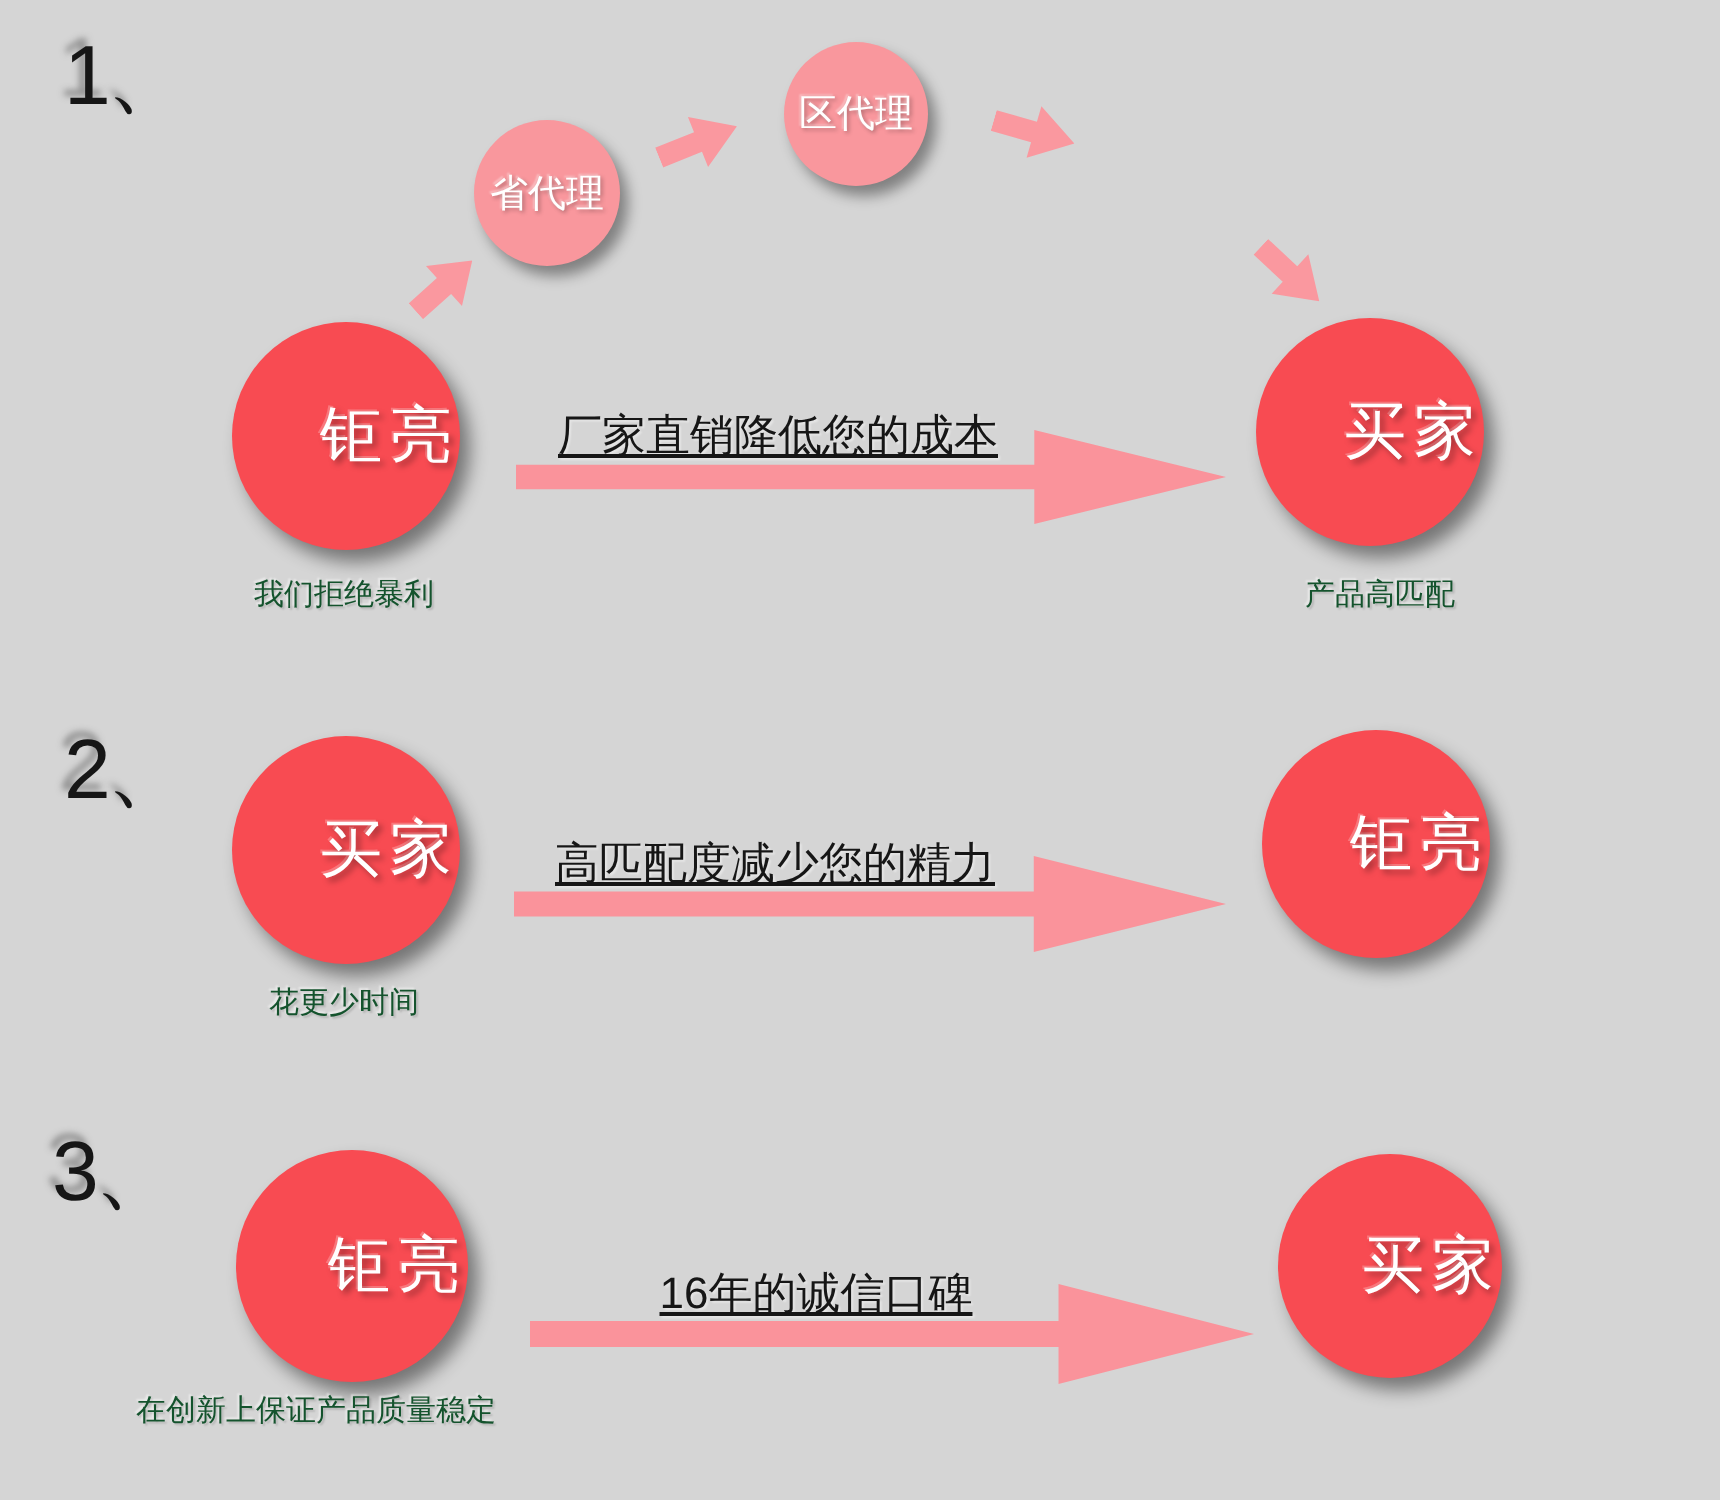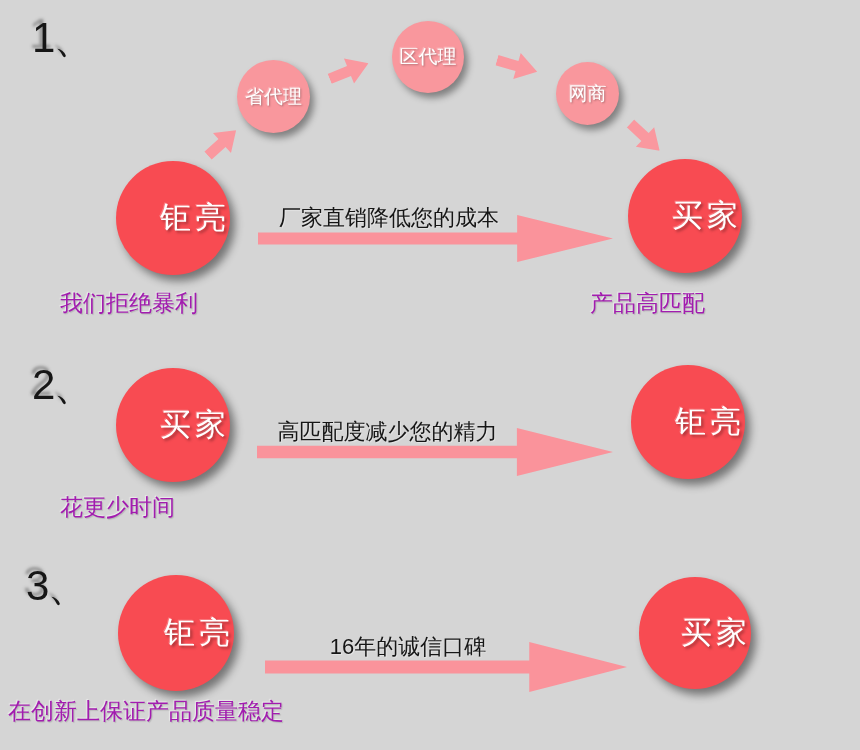--- a/index.html
+++ b/index.html
@@ -39,60 +39,58 @@
     box-shadow:4px 5px 7px rgba(0,0,0,0.4);
     display:flex;align-items:center;justify-content:center;
   }
   .circle-small span{
     color:#fff;
     font-size:19px;
     text-shadow:1px 1px 2px rgba(0,0,0,0.3), -1px -1px 1px rgba(255,255,255,0.35);
   }
   .caption{
     position:absolute;
-    font-size:23px;
-    color:#a21caf;
-    text-align:left;
+    font-size:15px;
+    color:#14532d;
+    text-align:center;
     text-shadow:-1px -1px 1px rgba(255,255,255,0.55), 1px 1px 1px rgba(0,0,0,0.15);
     white-space:nowrap;
   }
   .harrow{
     position:absolute;
     background:#fa939b;
     clip-path:polygon(0 37%, 73% 37%, 73% 0, 100% 50%, 73% 100%, 73% 63%, 0 63%);
   }
   .harrow-text{
     position:absolute;
     font-size:22px;
     color:#161616;
     text-align:center;
     white-space:nowrap;
     text-shadow:1px 1px 1px rgba(255,255,255,0.4);
+    text-decoration:underline;
   }
   .block-arrow{
     position:absolute;
     background:#fa989f;
     clip-path:polygon(0 31%, 50% 31%, 50% 2%, 100% 50%, 50% 98%, 50% 69%, 0 69%);
   }
 </style>
 </head>
 <body>
 
 <div id="stage">
 
   <div class="num" style="left:32px;top:10px;">1、</div>
 
   <div class="circle-small" style="left:237px;top:60px;width:73px;height:73px;">
     <span>省代理</span>
   </div>
   <div class="circle-small" style="left:392px;top:21px;width:72px;height:72px;">
     <span>区代理</span>
-  </div>
-  <div class="circle-small" style="left:556px;top:62px;width:63px;height:63px;">
-    <span>网商</span>
   </div>
 
   <div class="block-arrow" style="left:203px;top:129px;width:38px;height:28px;transform:rotate(-42deg);"></div>
   <div class="block-arrow" style="left:328px;top:57px;width:42px;height:28px;transform:rotate(-22deg);"></div>
   <div class="block-arrow" style="left:496px;top:52px;width:42px;height:28px;transform:rotate(16deg);"></div>
   <div class="block-arrow" style="left:625px;top:123px;width:40px;height:28px;transform:rotate(43deg);"></div>
 
   <div class="circle-big" style="left:116px;top:161px;">
     <span>钜亮</span>
   </div>

